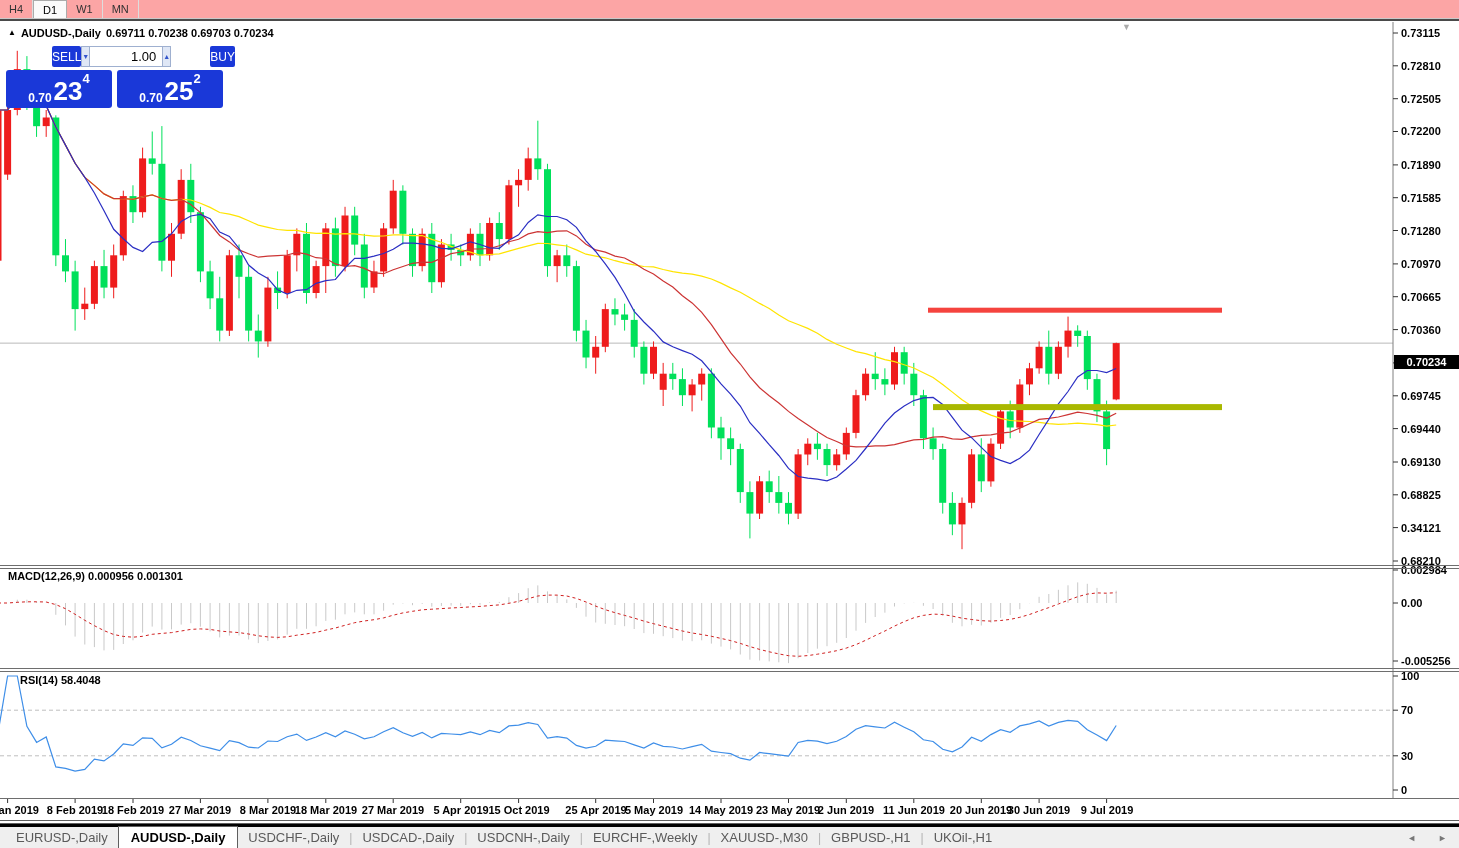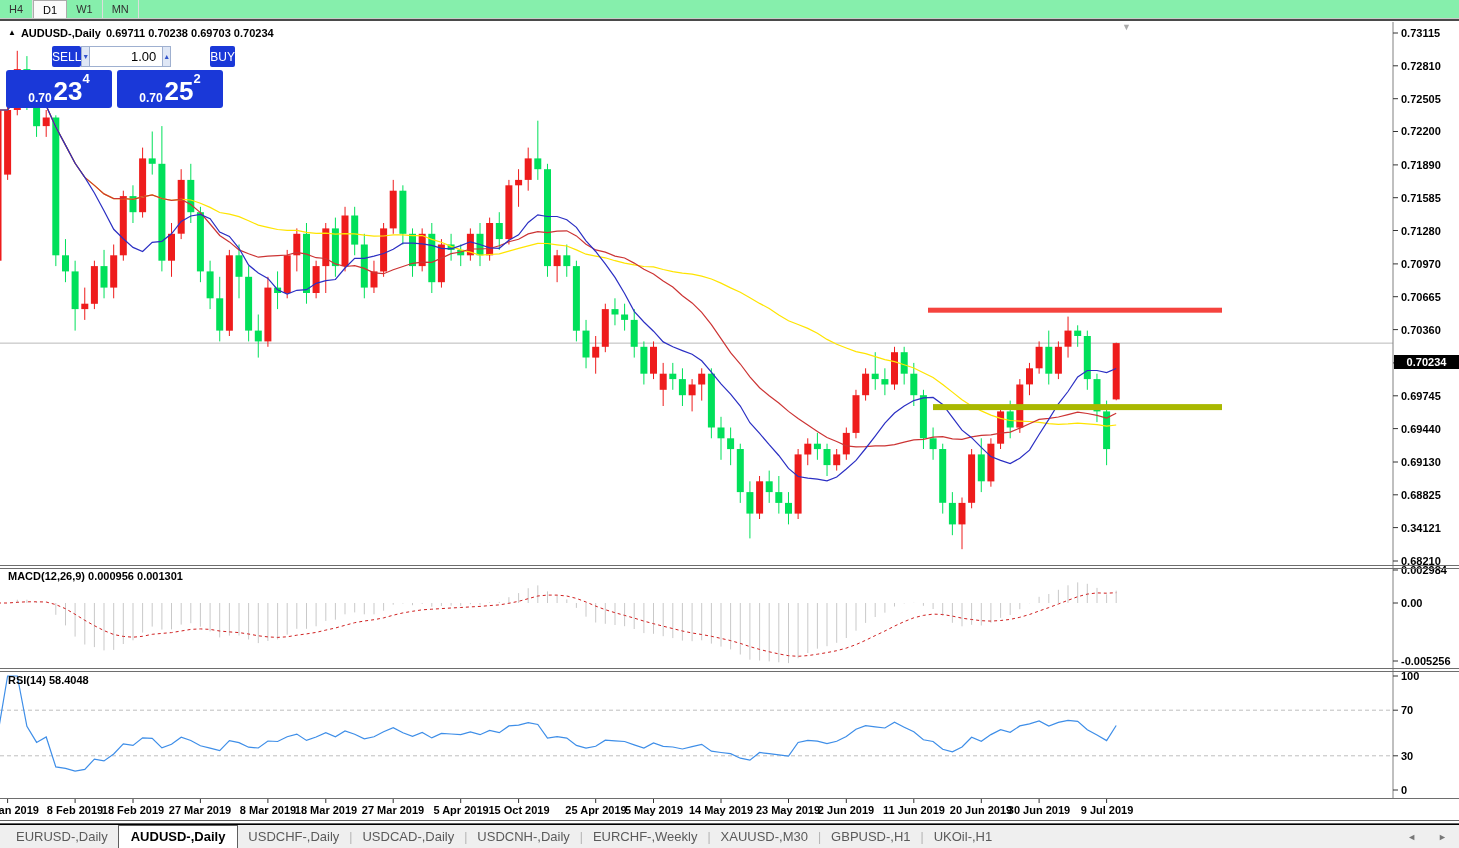--- a/index.html
+++ b/index.html
@@ -1,20 +1,20 @@
 <!DOCTYPE html>
 <html><head>
 <meta charset="utf-8">
 <style>
   html,body{margin:0;padding:0;background:#fff;}
   #app{position:relative;width:1459px;height:848px;background:#fff;overflow:hidden;
        font-family:"Liberation Sans",sans-serif;-webkit-font-smoothing:antialiased;}
 
   
-  #tf-toolbar{position:absolute;left:0;top:0;width:1459px;height:19px;background:#86efac;
+  #tf-toolbar{position:absolute;left:0;top:0;width:1459px;height:19px;background:#fca5a5;
               display:flex;align-items:stretch;border-bottom:1px solid #C9C9C9;box-sizing:border-box;}
   .tf-btn{display:flex;align-items:center;justify-content:center;padding:0 9px;font-size:11px;
           color:#333;border-right:1px solid #DDDDDD;cursor:default;}
   .tf-btn.active{background:#FBFBFB;border:1px solid #ABABAB;border-bottom:none;color:#000;}
   #window-topline{position:absolute;left:0;top:19px;width:1459px;height:2px;background:#4A4A4A;}
 
   
   #chart-svg{position:absolute;left:0;top:0;z-index:1;}
 
   
@@ -51,21 +51,21 @@
              font-size:11px;font-weight:700;text-align:center;line-height:14px;z-index:3;}
   .date-label{position:absolute;transform:translateX(-50%);font-size:11px;font-weight:600;color:#000;
               white-space:nowrap;top:804px;z-index:2;}
   .ind-label{position:absolute;left:8px;font-size:11px;font-weight:600;color:#000;z-index:3;}
 
   
   .hline{position:absolute;left:0;width:1459px;z-index:2;}
 
   
   #tab-bar{position:absolute;left:0;top:824px;width:1459px;height:24px;background:#EFEFEF;
-           border-top:1px solid #000000;display:flex;align-items:center;z-index:5;box-sizing:border-box;}
+           border-top:3px solid #000000;display:flex;align-items:center;z-index:5;box-sizing:border-box;}
   #tabs{display:flex;align-items:center;height:100%;padding-left:6px;}
   .tab{font-size:13px;color:#5A5A5A;padding:2px 10px;white-space:nowrap;cursor:pointer;}
   .tab.active{background:#fff;border:1px solid #5F5F5F;border-bottom:1px solid #fff;color:#000;
               font-weight:700;padding:2px 12px;height:18px;line-height:18px;}
   .tab-sep{color:#B3B3B3;font-size:12px;}
   #tab-scroll{margin-left:auto;display:flex;gap:22px;padding-right:12px;}
   .tab-arrow{font-size:9px;color:#777;cursor:pointer;}
 </style>
 </head>
 <body>
@@ -521,21 +521,21 @@
         <span class="pfx">0.70</span>
         <span class="big">25</span>
         <span class="sup">2</span>
       </div>
     </div>
   </div>
 
   <div id="scroll-marker">▼</div>
 
   <div class="ind-label" style="top:570px;">MACD(12,26,9) 0.000956 0.001301</div>
-  <div class="ind-label" style="top:674px;">RSI(14) 58.4048</div>
+  <div class="ind-label" style="top:674px;padding-left:12px;">RSI(14) 58.4048</div>
 
   <div id="price-tag" style="top:336px;margin-top:19px;">0.70234</div>
 
   <div id="axis-labels">
       <div class="price-label" style="top:27px">0.73115</div>
       <div class="price-label" style="top:60px">0.72810</div>
       <div class="price-label" style="top:93px">0.72505</div>
       <div class="price-label" style="top:125px">0.72200</div>
       <div class="price-label" style="top:159px">0.71890</div>
       <div class="price-label" style="top:192px">0.71585</div>

